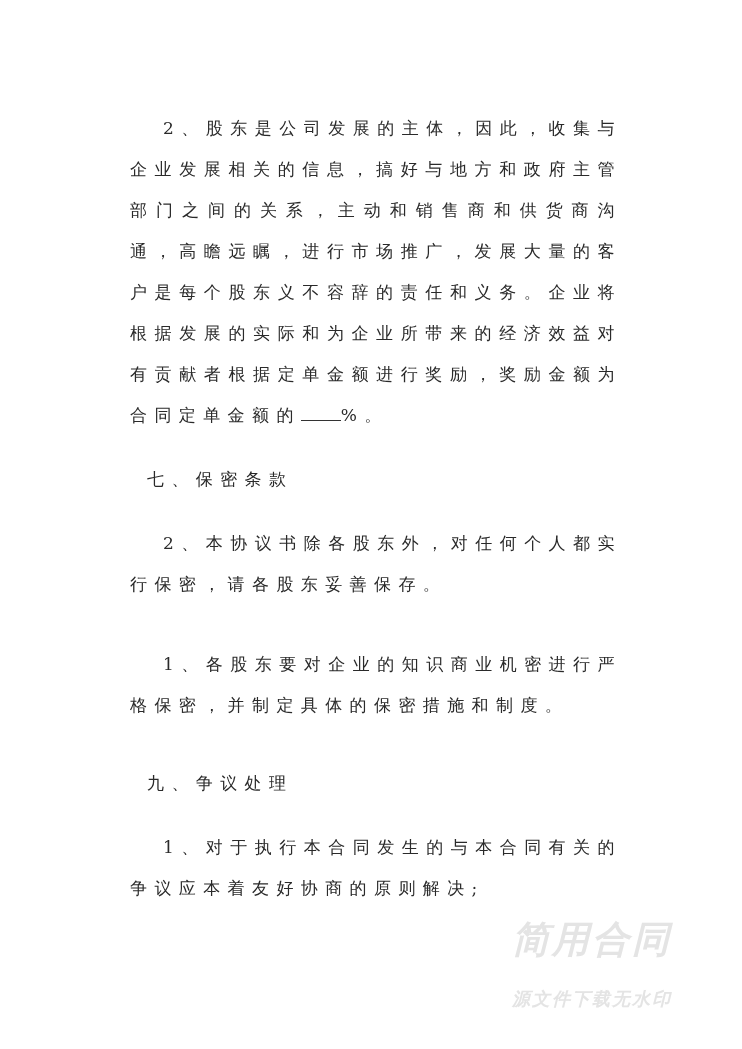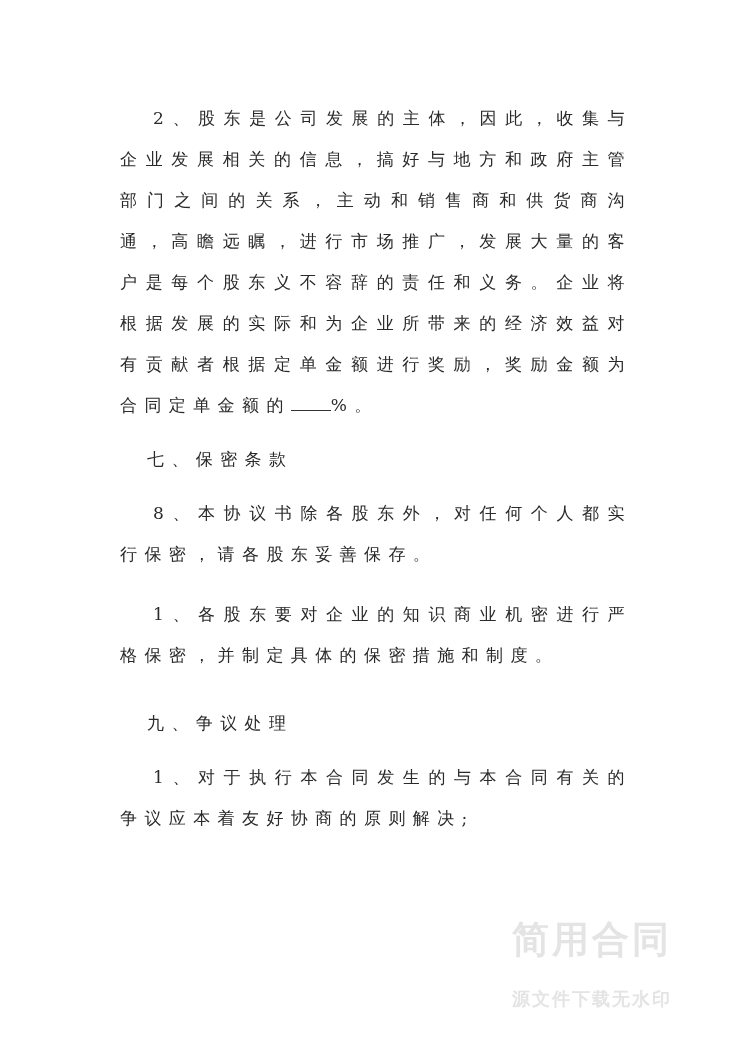--- a/index.html
+++ b/index.html
@@ -3,38 +3,38 @@
 <meta charset="utf-8">
 <style>
   html, body { margin: 0; padding: 0; }
   body {
     width: 742px; height: 1049px; background: #ffffff; position: relative; overflow: hidden;
     font-family: "DejaVu Serif", "Liberation Serif", serif; color: #2a2a2a;
   }
   .page { position: absolute; left: 114px; top: 92px; width: 524px; }
   .para {
     font-size: 17px; line-height: 41px; letter-spacing: 7.4px;
-    text-indent: 33px; margin: 6px; text-align: justify; white-space: normal;
+    text-indent: 33px; margin: 16px; text-align: justify; white-space: normal;
   }
   .heading { font-size: 17px; line-height: 41px; letter-spacing: 7.4px; text-indent: 33px; margin: 0; }
   .gap-s { height: 7px; }
   .blank { display: inline-block; width: 40px; border-bottom: 1px solid #333; height: 14px; vertical-align: baseline; letter-spacing: 0; text-indent: 0; }
-  .watermark { position: absolute; left: 512px; top: 918px; width: 200px; text-align: left; color: #e4e4e4; font-family: "DejaVu Sans", "Liberation Sans", sans-serif; font-weight: bold; }
+  .watermark { position: absolute; left: 512px; top: 918px; width: 200px; text-align: left; color: #e4e4e4; font-family: "DejaVu Sans", "Liberation Sans", sans-serif; font-weight: bold; font-style: italic; }
   .wm-main { font-size: 37px; letter-spacing: 3px; line-height: 44px; }
   .wm-sub { font-size: 18px; letter-spacing: 2px; line-height: 30px; margin-top: 22px; }
 </style>
 </head>
 <body>
 
 <div class="page">
   <p class="para"><span>2、股东是公司发展的主体，因此，收集与企业发展相关的信息，搞好与地方和政府主管部门之间的关系，主动和销售商和供货商沟通，高瞻远瞩，进行市场推广，发展大量的客户是每个股东义不容辞的责任和义务。企业将根据发展的实际和为企业所带来的经济效益对有贡献者根据定单金额进行奖励，奖励金额为合同定单金额的</span><span class="blank"></span><span>%。</span></p>
   <div class="gap-s"></div>
   <p class="heading">七、保密条款</p>
   <div class="gap-s"></div>
-  <p class="para">8、本协议书除各股东外，对任何个人都实行保密，请各股东妥善保存。</p>
+  <p class="para">2、本协议书除各股东外，对任何个人都实行保密，请各股东妥善保存。</p>
   <div class="gap-s"></div>
   <p class="para">1、各股东要对企业的知识商业机密进行严格保密，并制定具体的保密措施和制度。</p>
   <div class="gap-s"></div>
   <div class="gap-s"></div>
   <div class="gap-s"></div>
   <p class="heading">九、争议处理</p>
   <div class="gap-s"></div>
   <p class="para">1、对于执行本合同发生的与本合同有关的争议应本着友好协商的原则解决;</p>
 </div>
 

